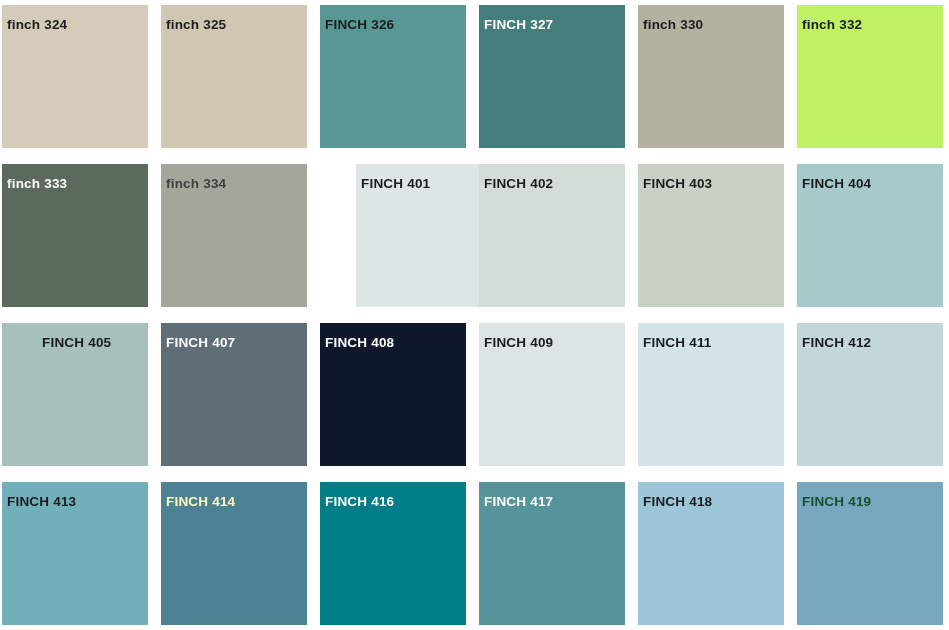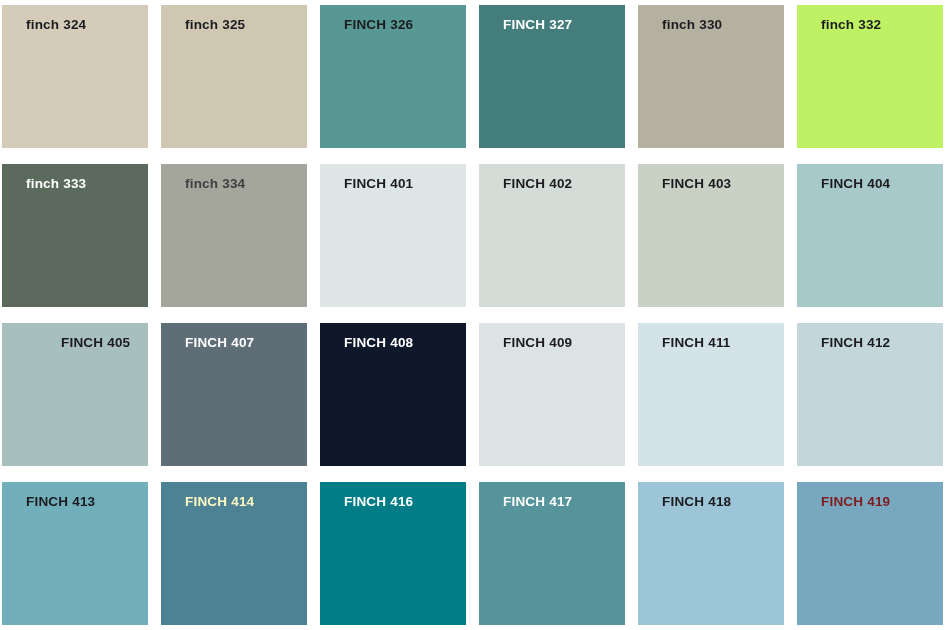--- a/index.html
+++ b/index.html
@@ -30,21 +30,21 @@
   }
   .swatch {
     position: relative;
     width: 146px;
     height: 143px;
     overflow: hidden;
     box-sizing: border-box;
   }
   .swatch-label {
     position: absolute;
-    left: 24px;
+    left: 5px;
     top: 13px;
     font-size: 13.5px;
     font-weight: bold;
     letter-spacing: 0.2px;
     line-height: 1.1;
     white-space: nowrap;
     font-family: "Liberation Sans", sans-serif;
   }
   .swatch-label.dark  { color: #1c1c20; }
   .swatch-label.light { color: #ffffff; }
@@ -70,21 +70,21 @@
     </div>
     <div class="swatch" style="background-color: #bef264;">
       <span class="swatch-label dark" style="color: rgb(28, 28, 32);">finch 332</span>
     </div>
     <div class="swatch" style="background-color: rgb(92, 106, 93);">
       <span class="swatch-label light" style="color: #ffffff;">finch 333</span>
     </div>
     <div class="swatch" style="background-color: rgb(164, 166, 156);">
       <span class="swatch-label dark" style="color: #404040;">finch 334</span>
     </div>
-    <div class="swatch" style="background-color: rgb(221, 229, 229);">
+    <div class="swatch" style="background-color: rgb(221, 229, 229); margin-left: 36px;">
       <span class="swatch-label dark" style="color: rgb(28, 28, 32);">FINCH 401</span>
     </div>
     <div class="swatch" style="background-color: rgb(211, 220, 215);">
       <span class="swatch-label dark" style="color: rgb(28, 28, 32);">FINCH 402</span>
     </div>
     <div class="swatch" style="background-color: rgb(200, 209, 196);">
       <span class="swatch-label dark" style="color: rgb(28, 28, 32);">FINCH 403</span>
     </div>
     <div class="swatch" style="background-color: rgb(168, 201, 201);">
       <span class="swatch-label dark" style="color: rgb(28, 28, 32);">FINCH 404</span>
@@ -116,15 +116,15 @@
     <div class="swatch" style="background-color: rgb(0, 125, 135);">
       <span class="swatch-label light" style="color: rgb(255, 255, 255);">FINCH 416</span>
     </div>
     <div class="swatch" style="background-color: rgb(85, 148, 154);">
       <span class="swatch-label light" style="color: rgb(255, 255, 255);">FINCH 417</span>
     </div>
     <div class="swatch" style="background-color: rgb(156, 198, 216);">
       <span class="swatch-label dark" style="color: rgb(28, 28, 32);">FINCH 418</span>
     </div>
     <div class="swatch" style="background-color: rgb(119, 168, 192);">
-      <span class="swatch-label dark" style="color: #7f1d1d;">FINCH 419</span>
+      <span class="swatch-label dark" style="color: #14532d;">FINCH 419</span>
     </div>
   </div>
 
 </body></html>

